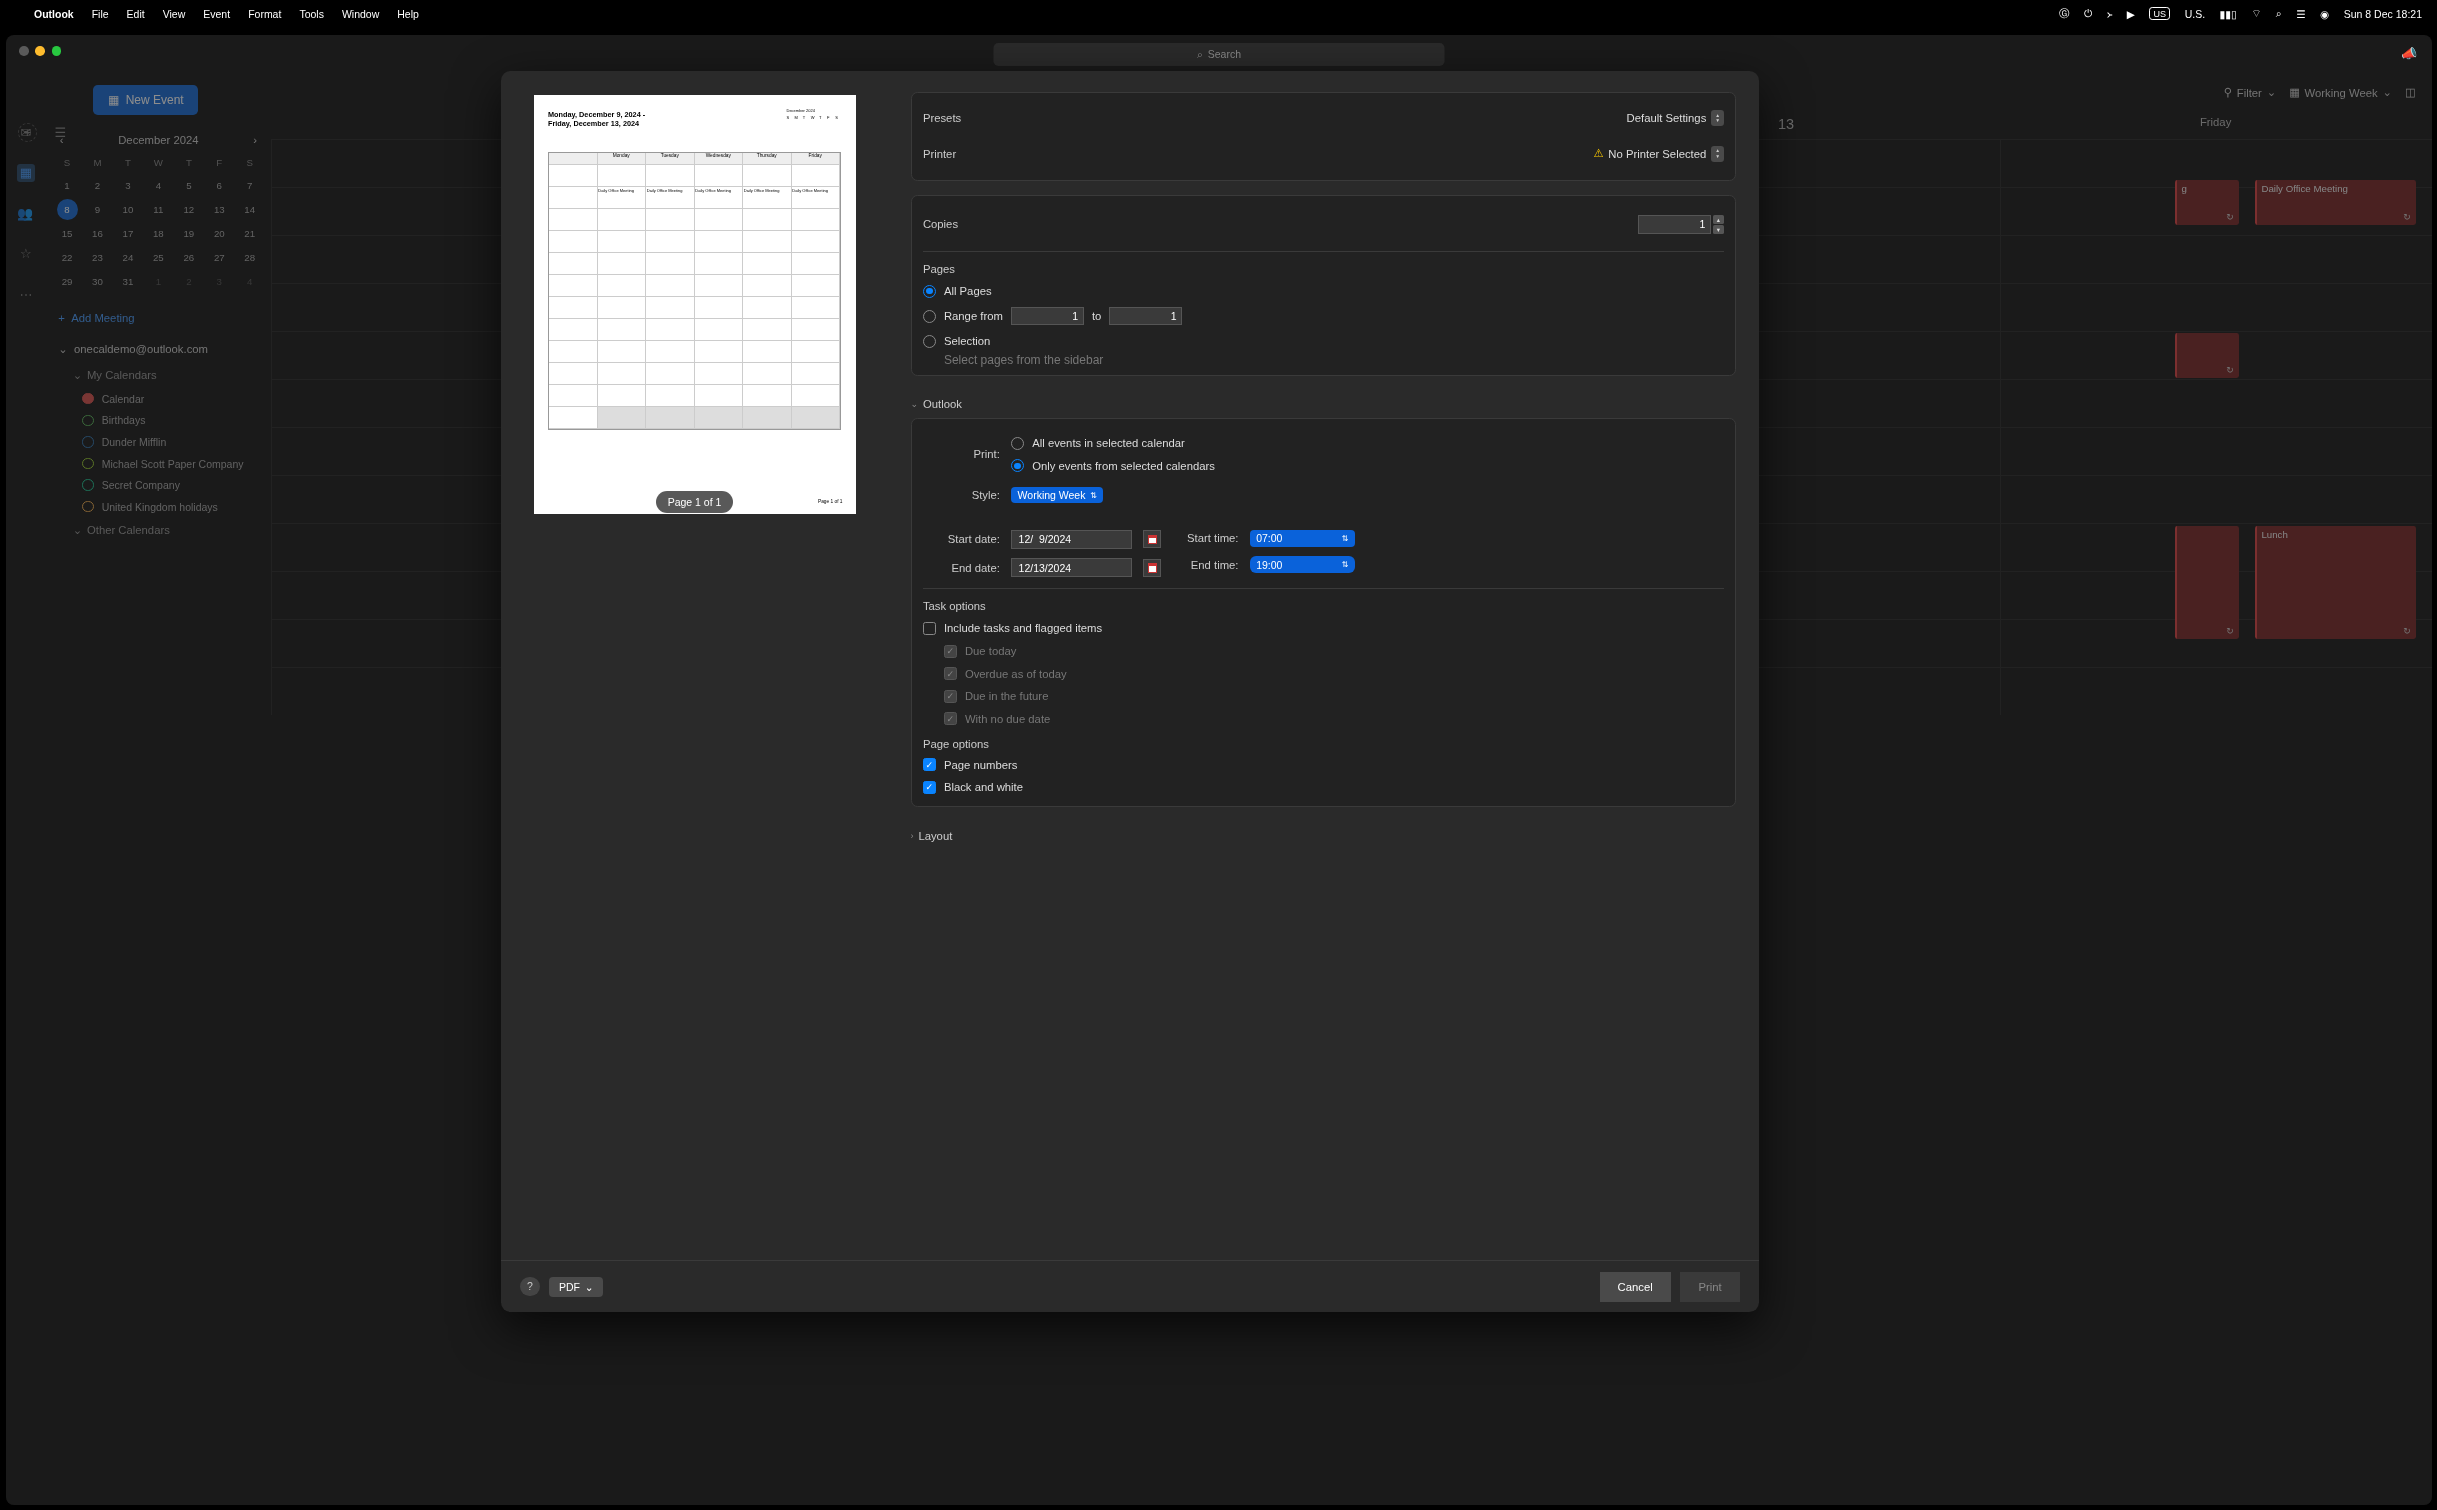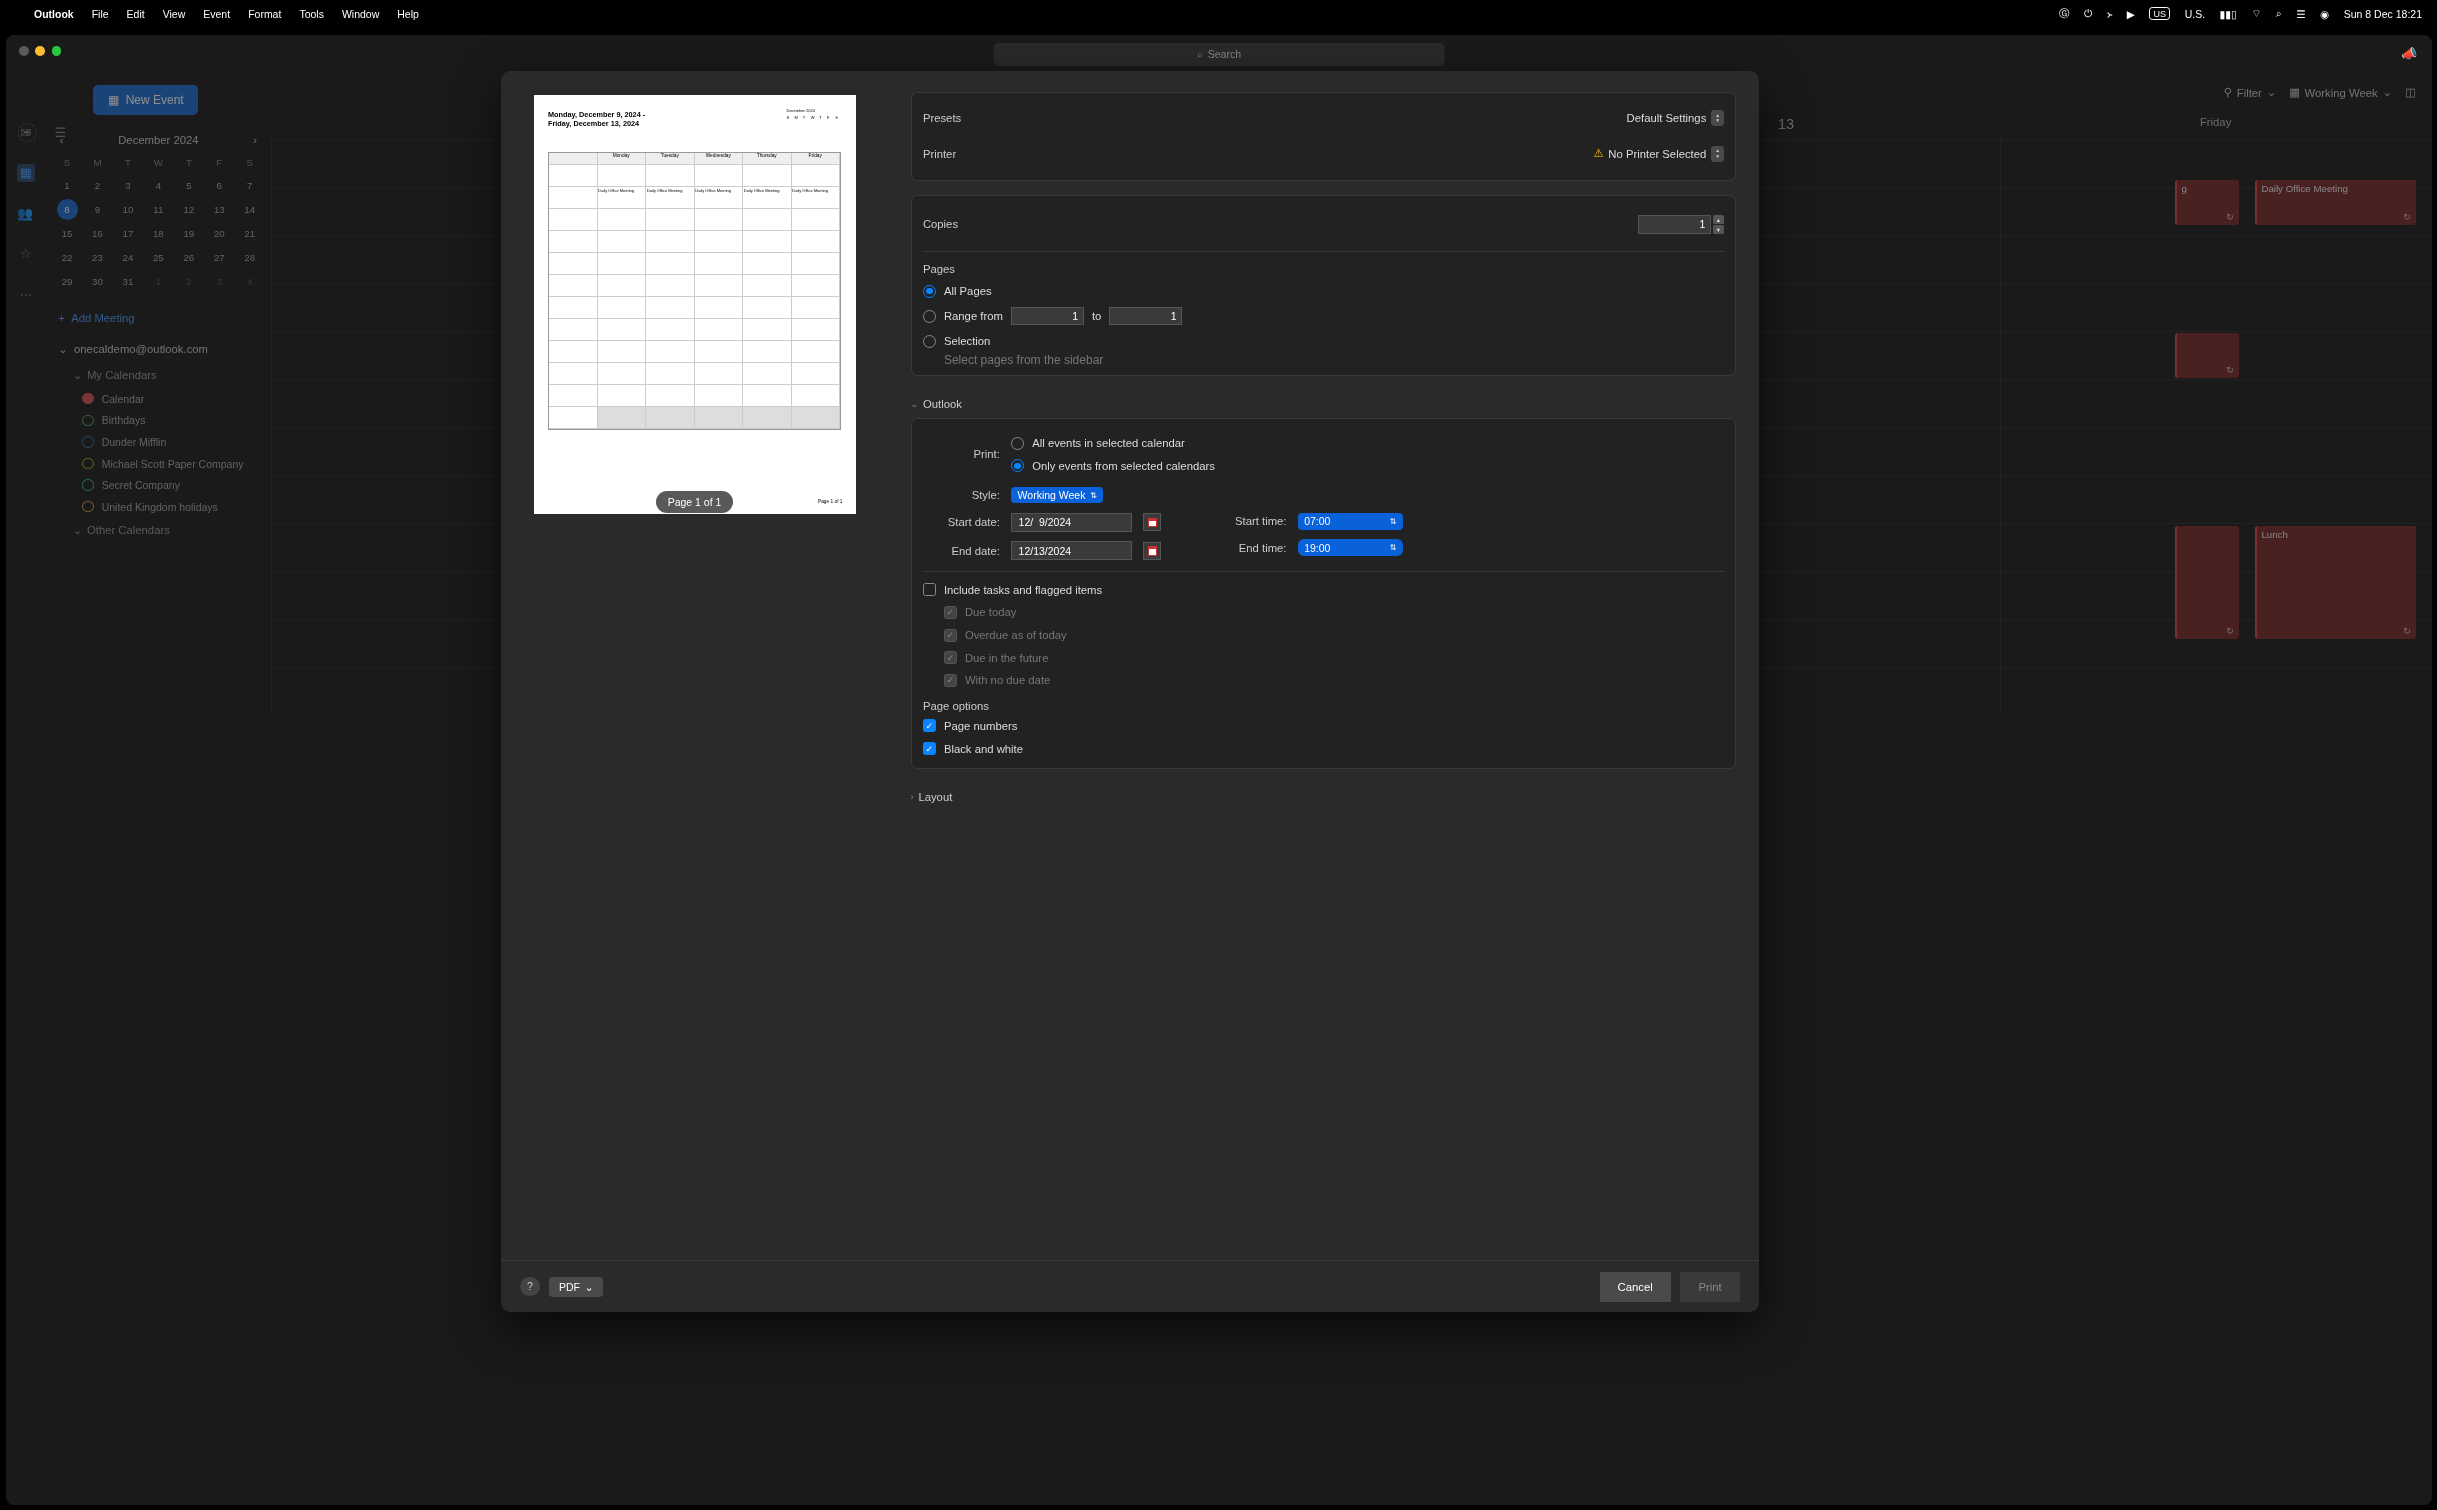--- a/index.html
+++ b/index.html
@@ -620,21 +620,21 @@
           </div>
         </div>
         <div class="field-row">
           <span class="flabel">Style:</span>
           <div class="select-blue">
             <span>Working Week</span>
             <span class="caret">⇅</span>
           </div>
         </div>
 
-        <div style="display:flex; gap:48px; margin-top:0;">
+        <div style="display:flex; margin-top:17px;">
           <div>
             <div class="field-row">
               <span class="flabel">Start date:</span>
               <input class="date-input" value="12/  9/2024" style="">
               <div class="date-btn">
                   <span></span>
                 </div>
             </div>
             <div class="field-row">
               <span class="flabel">End date:</span>
@@ -656,20 +656,21 @@
               <span class="flabel">End time:</span>
               <div class="select-blue" style="width:105px;justify-content:space-between;border-radius:6px;">
                 <span>19:00</span>
                 <span class="caret">⇅</span>
               </div>
             </div>
           </div>
         </div>
 
         <div class="hr"></div>
+        <div style="padding:4.8px 0;color:#ccc;">Task options</div>
         <div class="check-row">
           <span class="checkbox"></span>
           <span>Include tasks and flagged items</span>
         </div>
         <div class="check-row muted" style="padding-left:21px;">
           <span class="checkbox disabled checked"></span>
           <span>Due today</span>
         </div>
         <div class="check-row muted" style="padding-left:21px;">
           <span class="checkbox disabled checked"></span>

